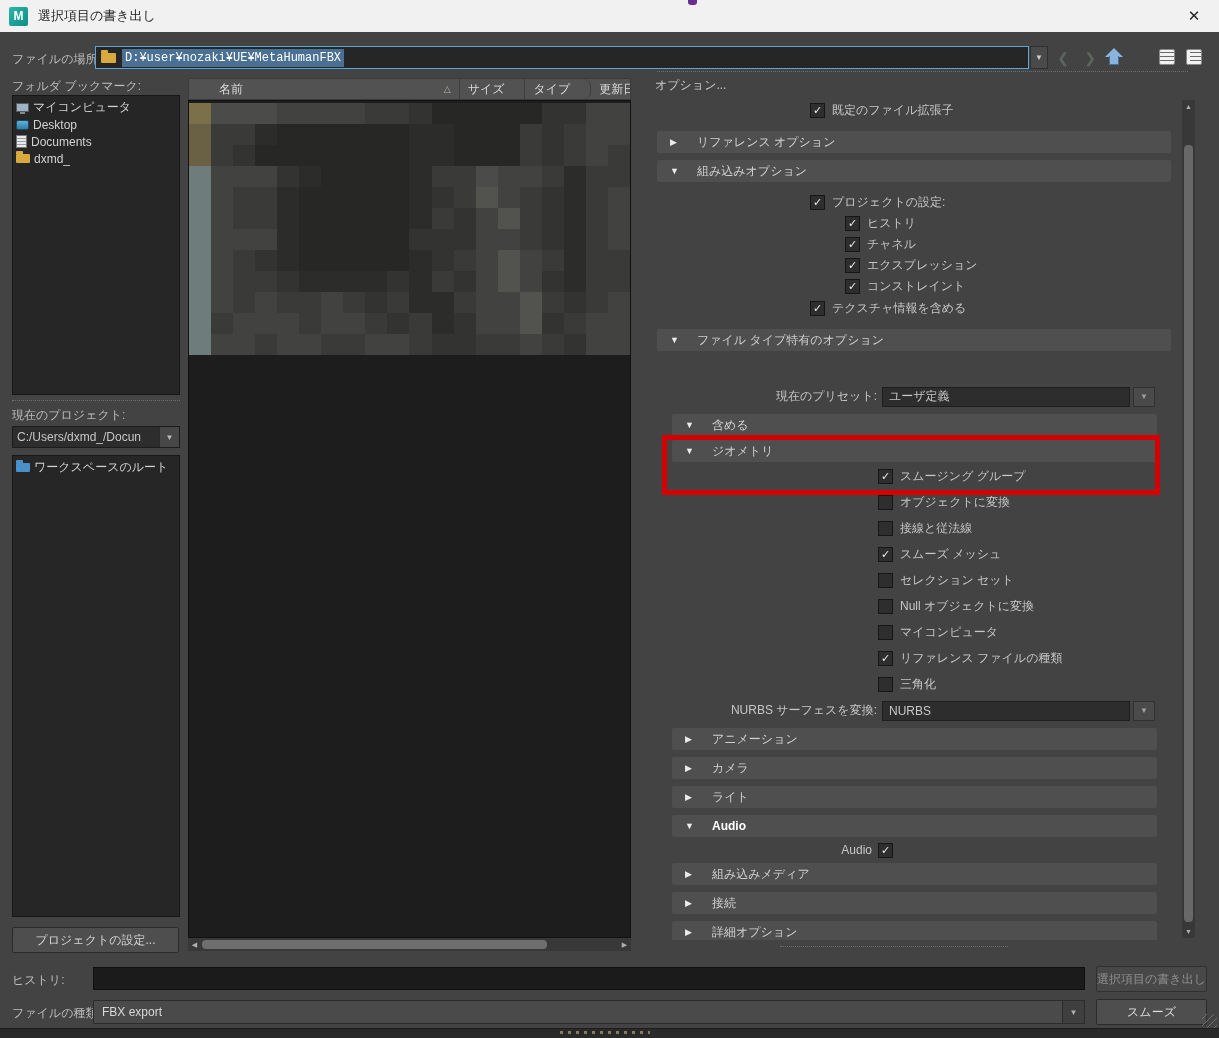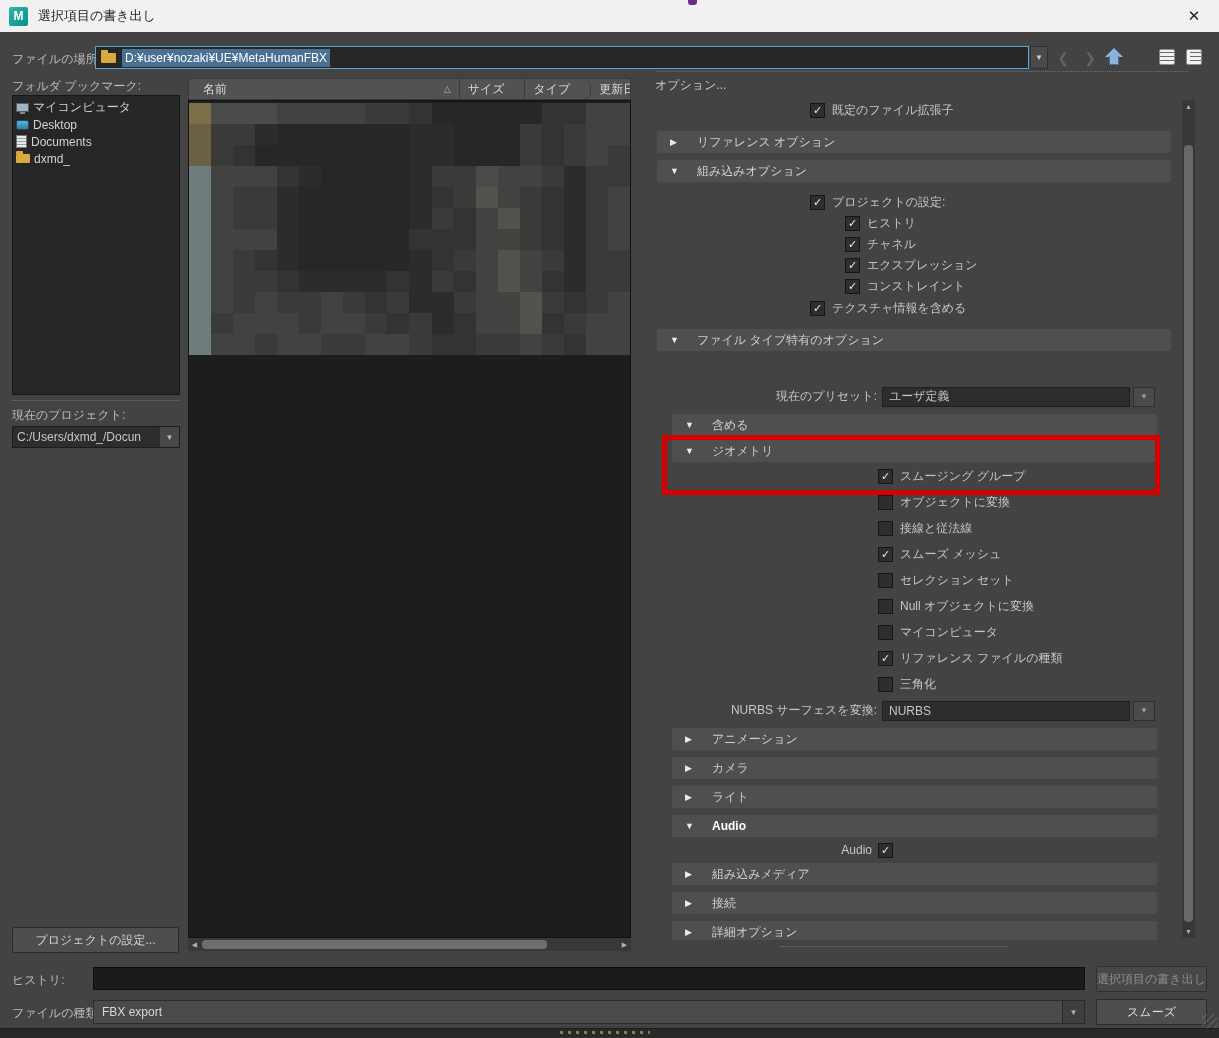--- a/index.html
+++ b/index.html
@@ -24,21 +24,21 @@
   .bottom-strip{left:0;top:1029px;width:1219px;height:9px;background:#292929;}
   .strip-dots{left:560px;top:1031px;width:90px;height:3px;
               background:repeating-linear-gradient(90deg,#8a7a58 0 3px,transparent 3px 8px);}
 
   .lbl{color:#bdbdbd;}
 
   
   .loc-label{left:12px;top:51px;}
   .path-field{left:95px;top:46px;width:934px;height:23px;background:#262626;border:1px solid #58a6d8;
               box-sizing:border-box;display:flex;align-items:center;}
-  .path-sel{background:#4a7094;color:#fff;padding:2px 3px;white-space:nowrap;}
+  .path-sel{background:#4a7094;color:#fff;padding:2px 3px;white-space:nowrap;font-family:Liberation Mono, monospace;}
   .combo-arrow-btn{background:#4a4a4a;border:1px solid #303030;color:#cfcfcf;font-size:8px;
                    display:flex;align-items:center;justify-content:center;box-sizing:border-box;}
   .path-drop{left:1030px;top:46px;width:18px;height:23px;}
 
   
   .folder{position:relative;width:15px;height:10px;border-radius:1px;flex:none;}
   .folder::before{content:"";position:absolute;left:0;top:-3px;width:7px;height:3px;border-radius:1px 1px 0 0;
                   background:inherit;}
   .folder.yellow{background:#d9a93f;}
   .folder.blue{background:#4a90c8;}
@@ -81,21 +81,21 @@
                      font-size:8px;display:flex;align-items:center;justify-content:center;}
   .ws-box{left:12px;top:455px;width:168px;height:462px;padding-top:3px;}
   .settings-btn{left:12px;top:927px;width:167px;height:26px;background:#4e4e4e;border:1px solid #2b2b2b;
                 border-radius:2px;color:#d5d5d5;display:flex;align-items:center;justify-content:center;box-sizing:border-box;}
 
   
   .fl-header{left:188px;top:78px;width:443px;height:22px;background:#525252;border:1px solid #3a3a3a;
              box-sizing:border-box;display:flex;color:#dcdcdc;overflow:hidden;}
   .fl-col{display:flex;align-items:center;border-right:1px solid #3d3d3d;box-sizing:border-box;
           padding-left:8px;position:relative;white-space:nowrap;overflow:hidden;}
-  .fl-col.name{width:272px;padding-left:14px;}
+  .fl-col.name{width:272px;padding-left:30px;}
   .fl-col .sort{position:absolute;right:8px;color:#b5b5a5;font-size:9px;}
   .fl-body{left:188px;top:100px;width:443px;height:838px;background:#1d1d1d;border:1px solid #121212;box-sizing:border-box;}
   .mosaic{left:189px;top:103px;width:441px;height:252px;overflow:hidden;display:grid;
           grid-template-columns:repeat(20,22.05px);grid-auto-rows:21px;}
 
   
   .hscroll{left:188px;top:938px;width:443px;height:13px;background:#383838;display:flex;align-items:center;}
   .scroll-btn{width:13px;height:13px;display:flex;align-items:center;justify-content:center;color:#b0b0b0;font-size:7px;flex:none;}
   .hthumb{position:absolute;left:14px;top:2px;width:345px;height:9px;background:#6e6e6e;border-radius:4px;}
   .vscroll{left:1182px;top:100px;width:13px;height:838px;background:#383838;}
@@ -210,20 +210,26 @@
       <span class="ic folder yellow" style="width:14px;height:9px;"></span>
       <span>dxmd_</span>
     </div>
   </div>
   <div class="abs dotted sb-dotted"></div>
   <div class="abs proj-label lbl">現在のプロジェクト:</div>
   <div class="abs proj-combo">
     <span class="val">C:/Users/dxmd_/Docun</span>
     <span class="cbtn2">▼</span>
   </div>
+  <div class="abs listbox ws-box">
+    <div class="bm-item">
+      <span class="ic folder blue" style="width:14px;height:9px;"></span>
+      <span>ワークスペースのルート</span>
+    </div>
+  </div>
   <div class="abs settings-btn">プロジェクトの設定...</div>
 
   <div class="abs fl-header">
     <div class="fl-col name">
       <span>名前</span>
       <span class="sort">△</span>
     </div>
     <div class="fl-col" style="width:66px;">
       <span>サイズ</span>
     </div>

